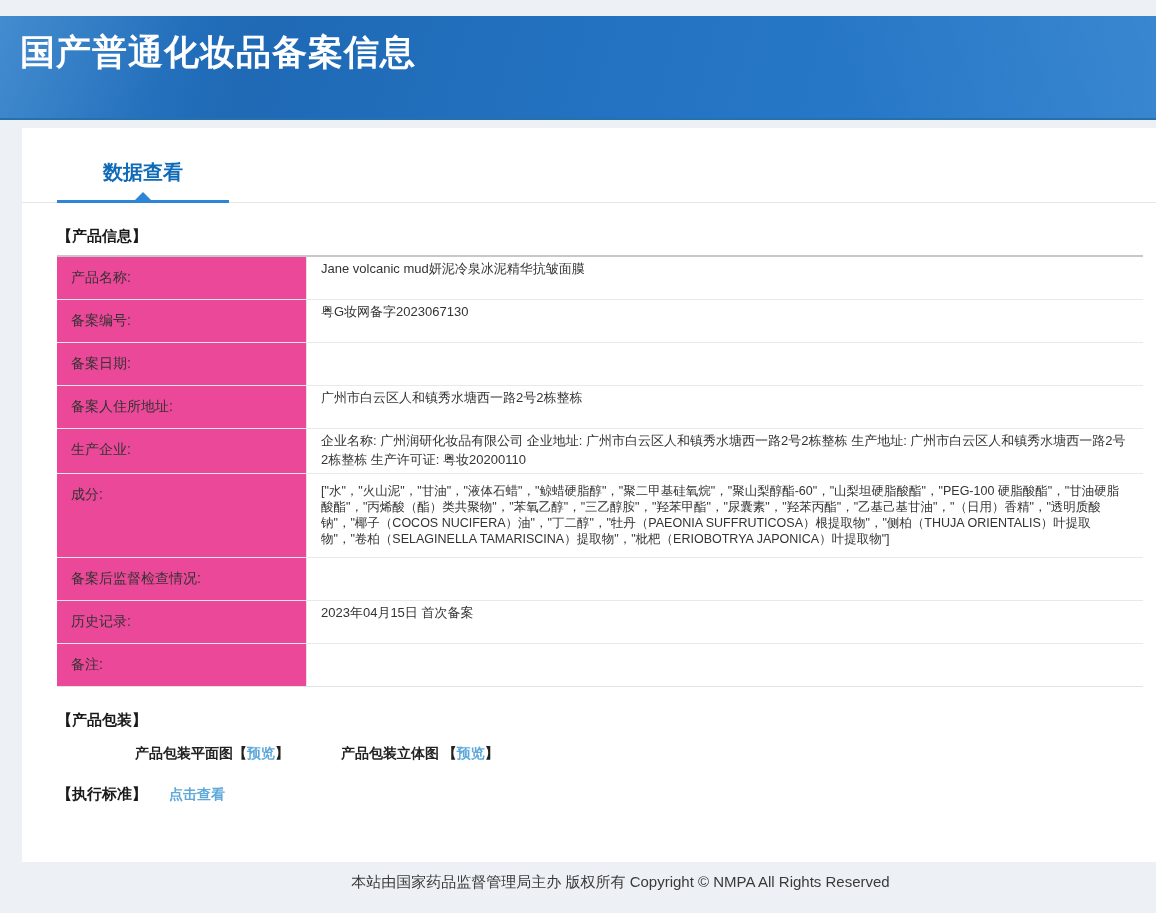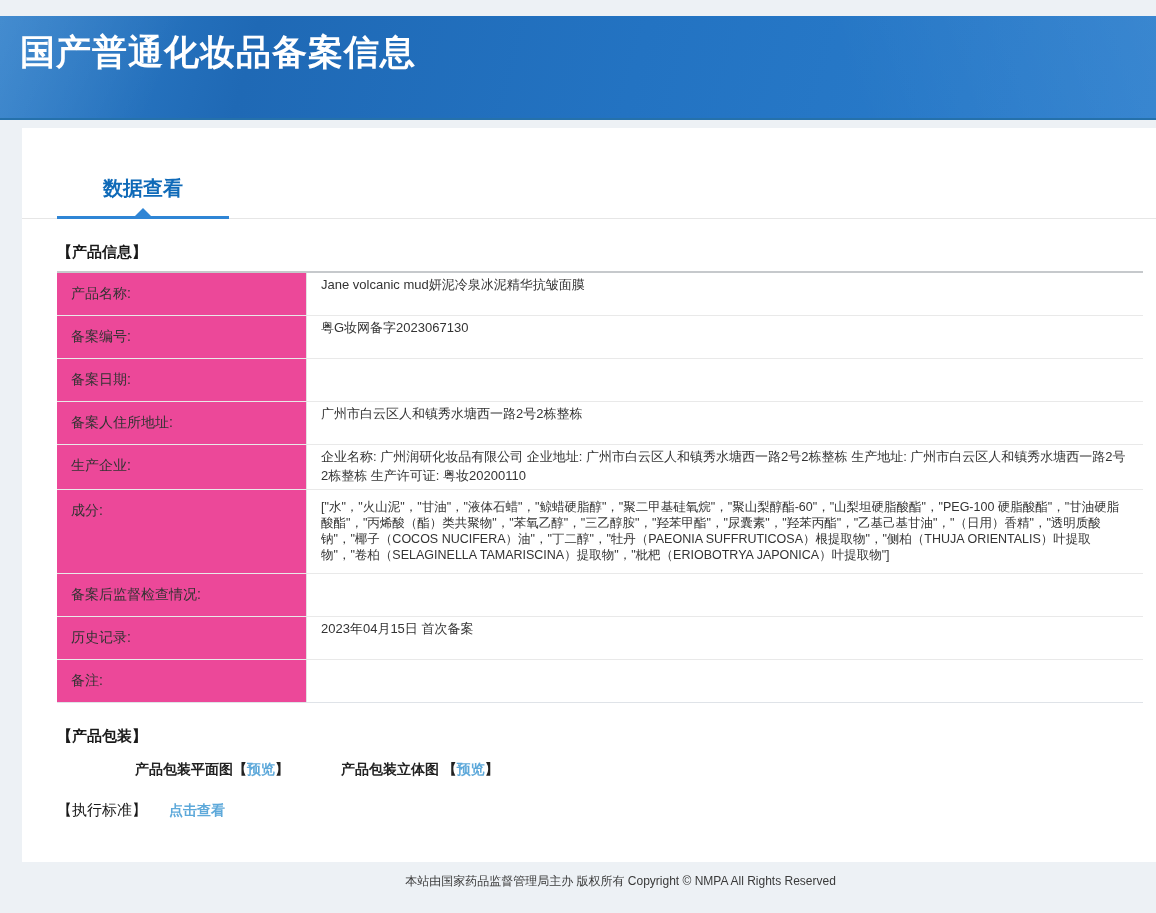--- a/index.html
+++ b/index.html
@@ -26,21 +26,21 @@
   .header-title {
     position:relative;
     color:#ffffff; font-size:35px; font-weight:bold; letter-spacing:1px;
     padding:13px 0 0 20px;
   }
   
   .card {
     position:absolute; left:22px; top:128px; right:0; height:734px;
     background:#ffffff; overflow:hidden;
   }
-  .tabbar { position:relative; padding-top:31px; border-bottom:1px solid #e6e6e6;margin-top:16px; }
+  .tabbar { position:relative; padding-top:31px; border-bottom:1px solid #e6e6e6; }
   .tab {
     display:inline-block; margin-left:35px; width:172px;
     text-align:center; color:#0f6ab8; font-size:20px; font-weight:bold;
     padding-bottom:14px; border-bottom:3px solid #2f85d5;
     margin-bottom:-1px; position:relative; cursor:pointer;
   }
   .tab::after {
     content:""; position:absolute; left:50%; bottom:0; transform:translateX(-50%);
     width:0; height:0;
     border-left:8px solid transparent; border-right:8px solid transparent;
@@ -63,28 +63,28 @@
     flex:1; font-size:13px; color:#333; line-height:1.45;
     padding:3px 14px; word-break:break-all;
   }
   .tvalue.dense { font-size:12.5px; line-height:1.3; padding-top:9px; padding-bottom:9px; }
   
   .packaging-row { margin:15px 0 0 113px; font-size:14px; font-weight:bold; color:#222; }
   .pack-item + .pack-item { margin-left:48px; }
   .link { color:#5ea9da; text-decoration:none; cursor:pointer; font-weight:bold; }
   .pack-item .link { font-size:14px; }
   .std-row { margin:22px 0 0 35px; font-size:15px; }
-  .std-title { font-weight:normal; color:#1a1a1a; }
+  .std-title { font-weight:bold; color:#1a1a1a; }
   .std-row .link { margin-left:22px; font-size:14px; }
   
   .footer {
     position:absolute; left:0; right:0; top:862px; bottom:0;
     background:#edf1f5; text-align:center;
     padding:11px 0 0 85px;
-    font-size:12px; color:#3a3a3a;
+    font-size:15px; color:#3a3a3a;
   }
 </style>
 </head>
 <body>
 
 <div class="header">
   <div class="header-title">国产普通化妆品备案信息</div>
 </div>
 
 <div class="card">

